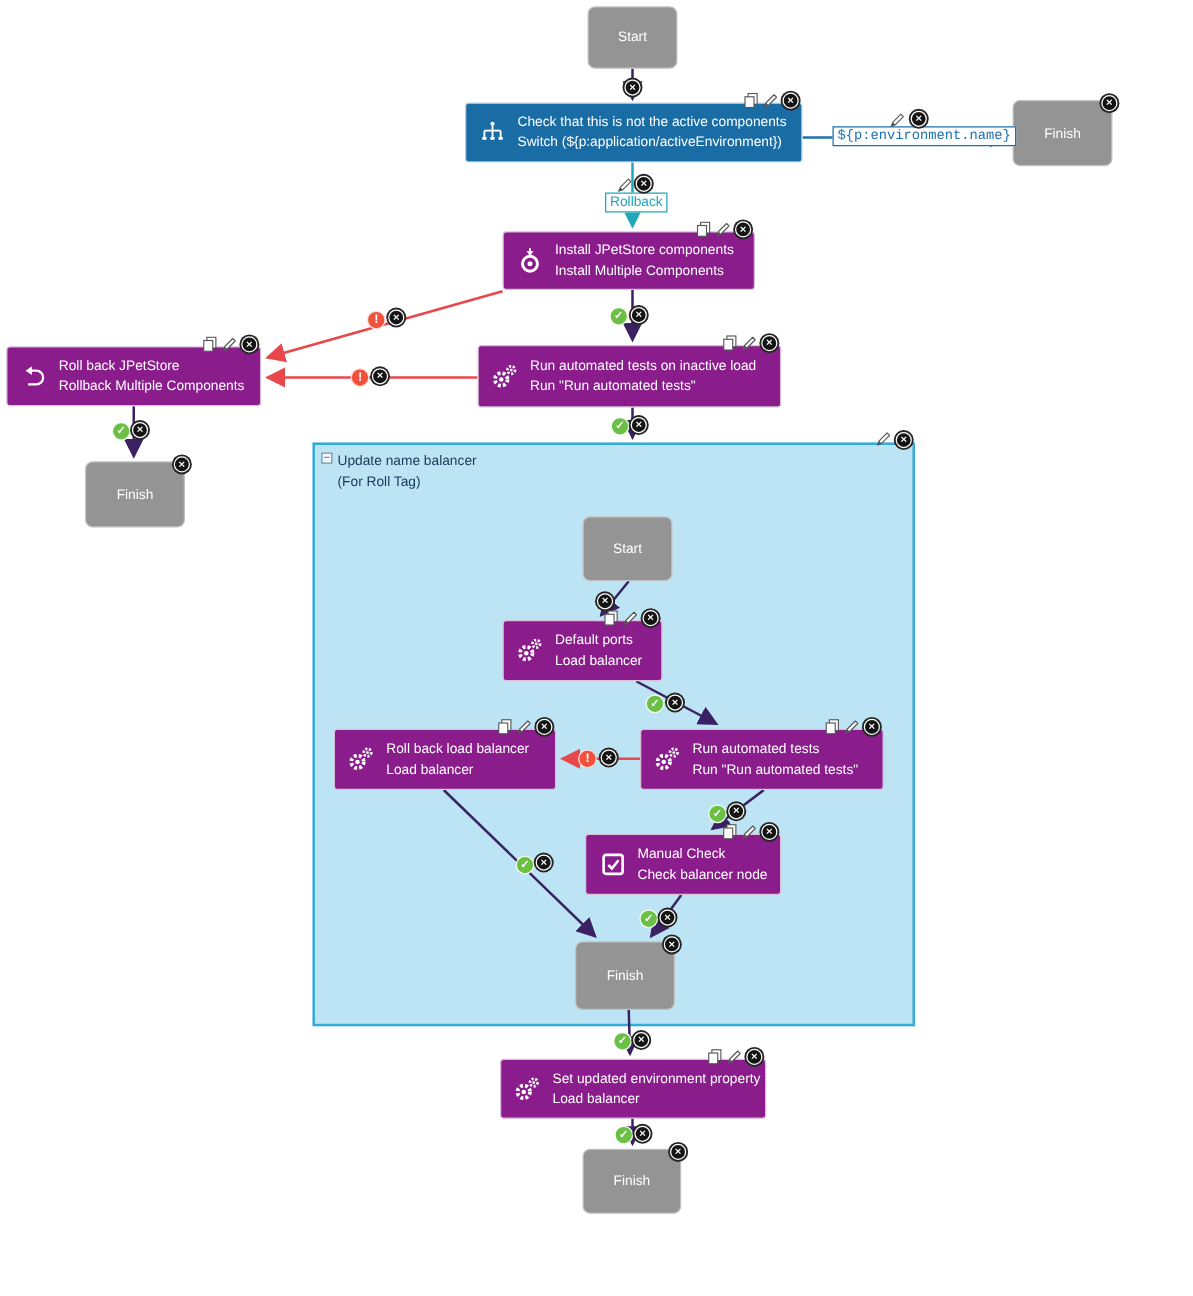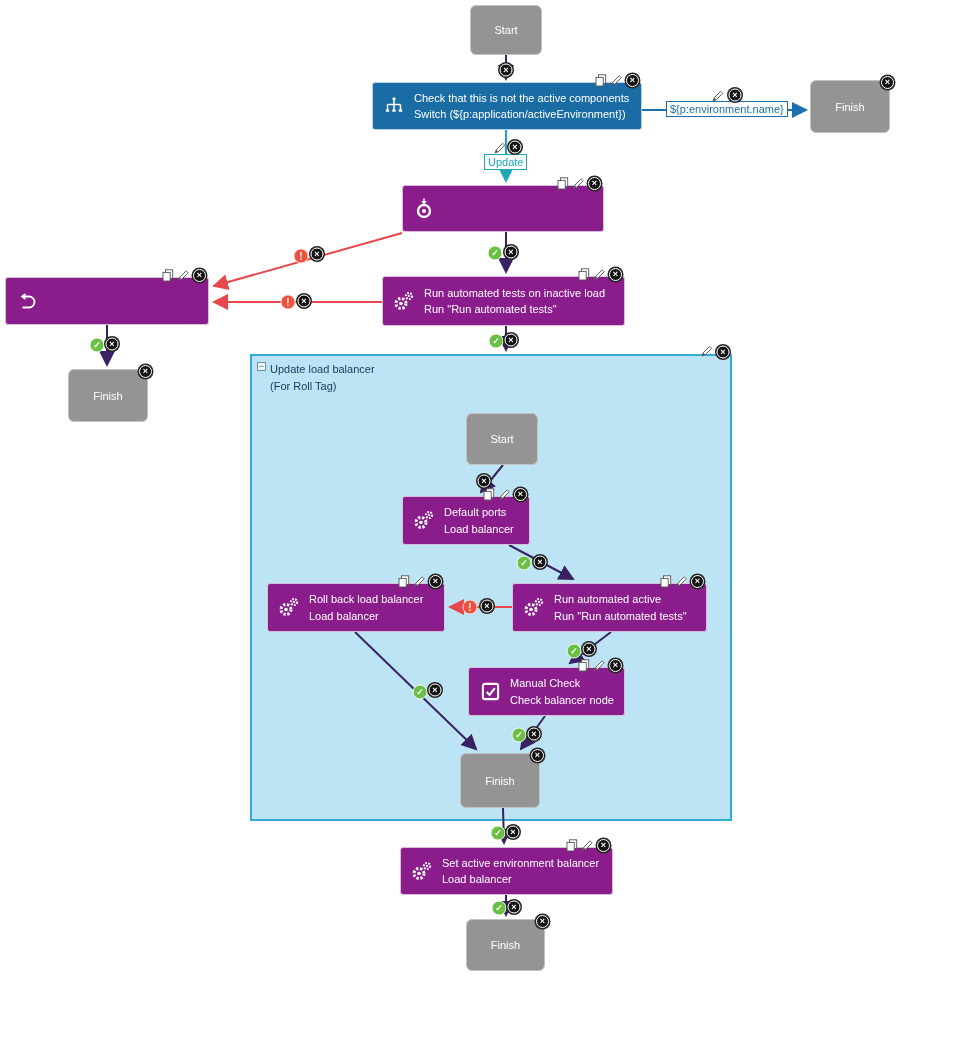--- a/index.html
+++ b/index.html
@@ -44,21 +44,21 @@
 </style>
 </head>
 <body>
 
 <div class="canvas">
 
   <div class="group" style="left:250px;top:354px;width:482px;height:467px;">
     <div class="group-head">
       <span class="collapse">−</span>
       <span class="txt">
-        <span>Update load balancer</span>
+        <span>Update name balancer</span>
         <span>(For Roll Tag)</span>
       </span>
     </div>
   </div>
   <span class="abs icbtn" style="left:707px;top:351px;">
       <svg width="13" height="13" viewBox="0 0 13 13">
         <path d="M1.5 11.5 L2.8 8.2 L9.2 1.8 L11.2 3.8 L4.8 10.2 Z" fill="#fff" stroke="#555" stroke-width="0.9" stroke-linejoin="round"></path>
         <path d="M1.5 11.5 L2.8 8.2 L4.8 10.2 Z" fill="#555"></path>
       </svg>
     </span>
@@ -125,52 +125,56 @@
       <span class="icbtn">
           <svg width="13" height="13" viewBox="0 0 13 13">
             <path d="M1.5 11.5 L2.8 8.2 L9.2 1.8 L11.2 3.8 L4.8 10.2 Z" fill="#fff" stroke="#555" stroke-width="0.9" stroke-linejoin="round"></path>
             <path d="M1.5 11.5 L2.8 8.2 L4.8 10.2 Z" fill="#555"></path>
           </svg>
         </span>
       <span class="dot">×</span>
     </span>
   </div>
 
-  <div class="chip bluec" style="left:666px;top:101px;">${p:environment.name}</div>
+  <div class="chip bluec" style="left:666px;top:101px;font-family:Liberation Mono, monospace;">${p:environment.name}</div>
   <span class="abs icbtn" style="left:718px;top:96px;">
       <svg width="13" height="13" viewBox="0 0 13 13">
         <path d="M1.5 11.5 L2.8 8.2 L9.2 1.8 L11.2 3.8 L4.8 10.2 Z" fill="#fff" stroke="#555" stroke-width="0.9" stroke-linejoin="round"></path>
         <path d="M1.5 11.5 L2.8 8.2 L4.8 10.2 Z" fill="#555"></path>
       </svg>
     </span>
   <span class="abs dot" style="left:735px;top:95px;">×</span>
 
   <div class="node gray" style="left:810px;top:80px;width:80px;height:53px;">
     <span>Finish</span>
     <span class="dot corner-del">×</span>
   </div>
 
-  <div class="chip teal" style="left:484px;top:154px;">Update</div>
+  <div class="chip teal" style="left:484px;top:154px;">Rollback</div>
   <span class="abs icbtn" style="left:500px;top:148px;">
       <svg width="13" height="13" viewBox="0 0 13 13">
         <path d="M1.5 11.5 L2.8 8.2 L9.2 1.8 L11.2 3.8 L4.8 10.2 Z" fill="#fff" stroke="#555" stroke-width="0.9" stroke-linejoin="round"></path>
         <path d="M1.5 11.5 L2.8 8.2 L4.8 10.2 Z" fill="#555"></path>
       </svg>
     </span>
   <span class="abs dot" style="left:515px;top:147px;">×</span>
 
   <div class="node task" style="left:402px;top:185px;width:202px;height:47px;">
     <span class="nicon">
         <svg width="20" height="21" viewBox="0 0 20 21" fill="none" stroke="#fff">
           <path d="M10 0.5 V5" stroke-width="1.6"></path>
           <path d="M7.2 3 L10 6.8 L12.8 3 Z" fill="#fff" stroke="none"></path>
           <circle cx="10" cy="13" r="6" stroke-width="2.4"></circle>
           <circle cx="10" cy="13" r="2" fill="#fff" stroke="none"></circle>
         </svg>
       </span>
+    <span class="txt">
+      <span>Install JPetStore components</span>
+      <span>Install Multiple Components</span>
+    </span>
     <span class="trio">
       <span class="icbtn">
           <svg width="12" height="13" viewBox="0 0 12 13">
             <rect x="3.5" y="0.8" width="7.2" height="8.6" fill="#fff" stroke="#555" stroke-width="0.9"></rect>
             <rect x="1" y="3.4" width="7.2" height="8.6" fill="#fff" stroke="#555" stroke-width="0.9"></rect>
           </svg>
         </span>
       <span class="icbtn">
           <svg width="13" height="13" viewBox="0 0 13 13">
             <path d="M1.5 11.5 L2.8 8.2 L9.2 1.8 L11.2 3.8 L4.8 10.2 Z" fill="#fff" stroke="#555" stroke-width="0.9" stroke-linejoin="round"></path>
@@ -181,20 +185,24 @@
     </span>
   </div>
 
   <div class="node task" style="left:5px;top:277px;width:204px;height:48px;">
     <span class="nicon">
         <svg width="22" height="19" viewBox="0 0 22 19" fill="none">
           <path d="M6.5 15.5 H13 A5.5 5.5 0 0 0 13 4.5 H7.5" stroke="#fff" stroke-width="1.8"></path>
           <path d="M9.5 1 L4.5 4.5 L9.5 8 Z" fill="#fff"></path>
         </svg>
       </span>
+    <span class="txt">
+      <span>Roll back JPetStore</span>
+      <span>Rollback Multiple Components</span>
+    </span>
     <span class="trio">
       <span class="icbtn">
           <svg width="12" height="13" viewBox="0 0 12 13">
             <rect x="3.5" y="0.8" width="7.2" height="8.6" fill="#fff" stroke="#555" stroke-width="0.9"></rect>
             <rect x="1" y="3.4" width="7.2" height="8.6" fill="#fff" stroke="#555" stroke-width="0.9"></rect>
           </svg>
         </span>
       <span class="icbtn">
           <svg width="13" height="13" viewBox="0 0 13 13">
             <path d="M1.5 11.5 L2.8 8.2 L9.2 1.8 L11.2 3.8 L4.8 10.2 Z" fill="#fff" stroke="#555" stroke-width="0.9" stroke-linejoin="round"></path>
@@ -307,21 +315,21 @@
   <div class="node task" style="left:512px;top:583px;width:195px;height:49px;">
     <span class="nicon">
         <svg width="24" height="23" viewBox="0 0 24 23">
           <circle cx="17" cy="6" r="3" fill="none" stroke="#fff" stroke-width="2.2" stroke-dasharray="1.7 1.3"></circle>
           <circle cx="17" cy="6" r="1.1" fill="#fff"></circle>
           <circle cx="9" cy="13.5" r="5" fill="none" stroke="#fff" stroke-width="3" stroke-dasharray="2.3 1.7"></circle>
           <circle cx="9" cy="13.5" r="1.8" fill="#fff"></circle>
         </svg>
       </span>
     <span class="txt">
-      <span>Run automated active</span>
+      <span>Run automated tests</span>
       <span>Run "Run automated tests"</span>
     </span>
     <span class="trio">
       <span class="icbtn">
           <svg width="12" height="13" viewBox="0 0 12 13">
             <rect x="3.5" y="0.8" width="7.2" height="8.6" fill="#fff" stroke="#555" stroke-width="0.9"></rect>
             <rect x="1" y="3.4" width="7.2" height="8.6" fill="#fff" stroke="#555" stroke-width="0.9"></rect>
           </svg>
         </span>
       <span class="icbtn">
@@ -370,21 +378,21 @@
   <div class="node task" style="left:400px;top:847px;width:213px;height:48px;">
     <span class="nicon">
         <svg width="24" height="23" viewBox="0 0 24 23">
           <circle cx="17" cy="6" r="3" fill="none" stroke="#fff" stroke-width="2.2" stroke-dasharray="1.7 1.3"></circle>
           <circle cx="17" cy="6" r="1.1" fill="#fff"></circle>
           <circle cx="9" cy="13.5" r="5" fill="none" stroke="#fff" stroke-width="3" stroke-dasharray="2.3 1.7"></circle>
           <circle cx="9" cy="13.5" r="1.8" fill="#fff"></circle>
         </svg>
       </span>
     <span class="txt">
-      <span>Set active environment balancer</span>
+      <span>Set updated environment property</span>
       <span>Load balancer</span>
     </span>
     <span class="trio">
       <span class="icbtn">
           <svg width="12" height="13" viewBox="0 0 12 13">
             <rect x="3.5" y="0.8" width="7.2" height="8.6" fill="#fff" stroke="#555" stroke-width="0.9"></rect>
             <rect x="1" y="3.4" width="7.2" height="8.6" fill="#fff" stroke="#555" stroke-width="0.9"></rect>
           </svg>
         </span>
       <span class="icbtn">

